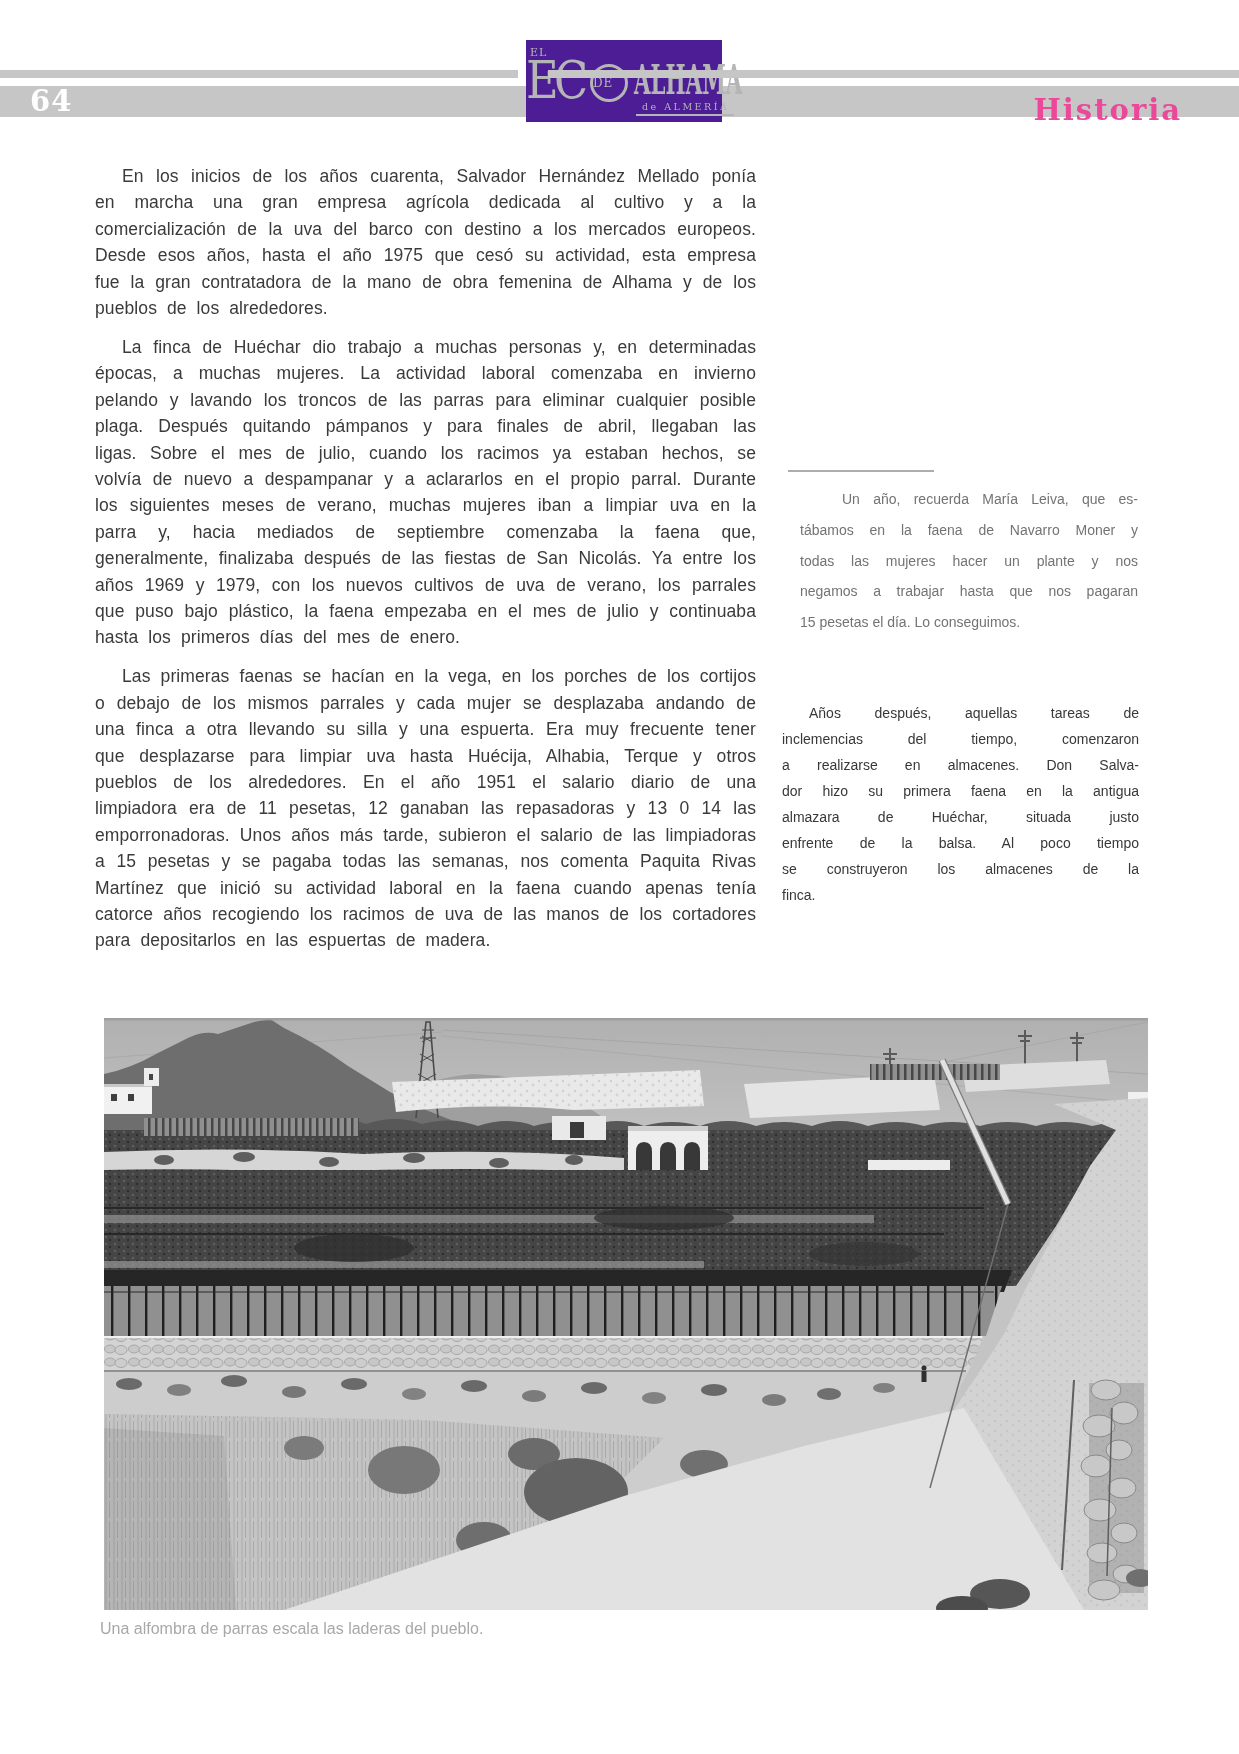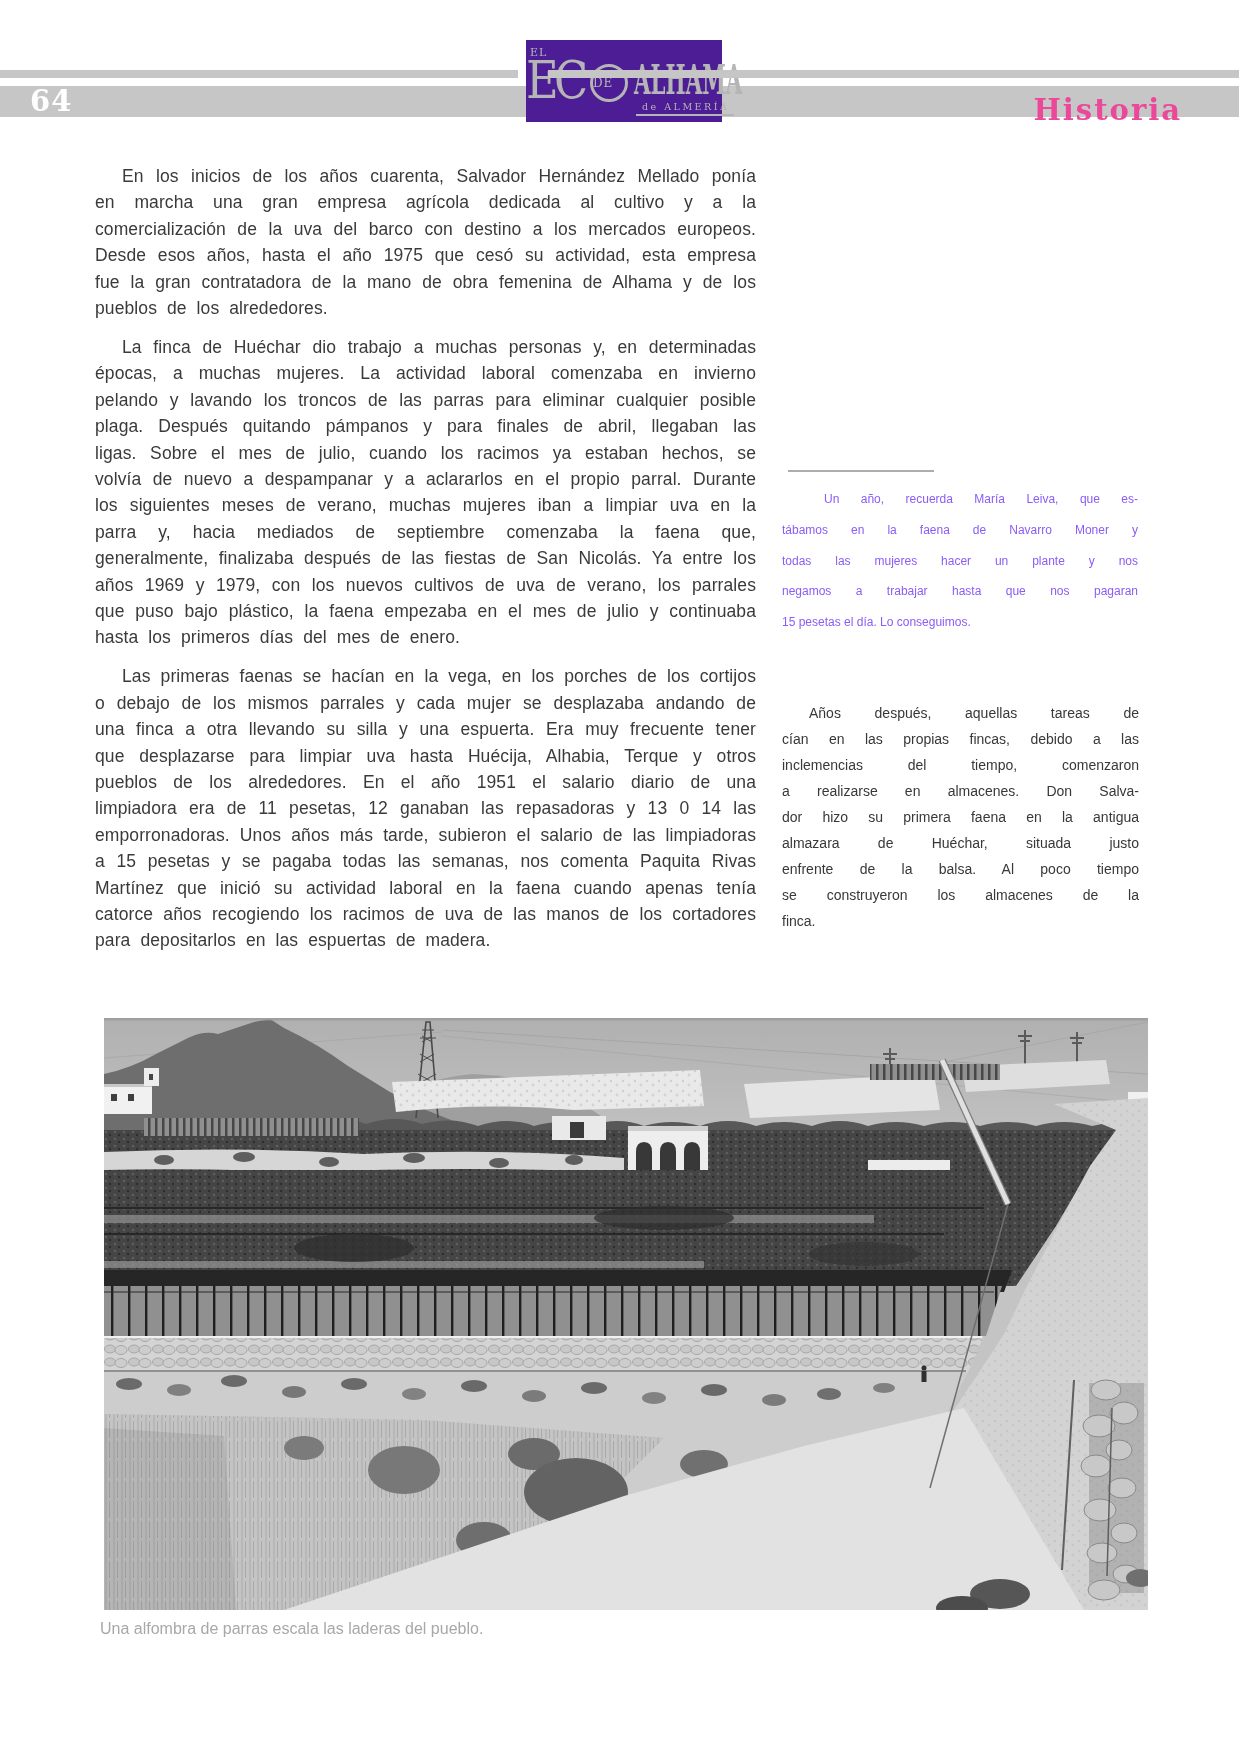--- a/index.html
+++ b/index.html
@@ -35,21 +35,21 @@
   .logo-sub { position:absolute; left:116px; top:61px; font-family:"DejaVu Serif", serif; font-size:9.5px; letter-spacing:2.5px; white-space:nowrap; }
   .logo-rule { position:absolute; left:110px; top:74px; width:98px; height:2px; background:#b5b5b5; }
   
   .col-left { position:absolute; left:95px; top:163px; width:661px; color:#3a3a3a; }
   .col-left p {
     margin:0 0 12.5px 0; font-size:17.5px; line-height:26.4px;
     text-align:justify; text-indent:27px; word-spacing:5px; letter-spacing:.1px;
   }
   .quote-block { position:absolute; left:782px; top:470px; width:356px; }
   .quote-rule { width:146px; height:2px; background:#adadad; margin-left:6px; }
-  .quote-lines { margin-top:12px; font-size:12px; line-height:30.8px; color:#8b5cf6; }
+  .quote-lines { margin-top:12px; font-size:14px; line-height:30.8px; color:#737373;margin-left:18px; }
   .quote-lines div { text-align:justify; text-align-last:justify; }
   .quote-lines div:first-child { text-indent:42px; }
   .quote-lines div:last-child { text-align-last:left; }
   .sidebar-par { position:absolute; left:782px; top:700px; width:357px; font-size:14px; line-height:26px; color:#383838; }
   .sidebar-par div { text-align:justify; text-align-last:justify; }
   .sidebar-par div:first-child { text-indent:27px; }
   .sidebar-par div:last-child { text-align-last:left; }
   
   .photo { position:absolute; left:104px; top:1018px; width:1044px; height:592px; background:#c4c4c4; }
   .photo svg { display:block; width:100%; height:100%; }
@@ -90,21 +90,20 @@
         <div>Un año, recuerda María Leiva, que es-</div>
         <div>tábamos en la faena de Navarro Moner y</div>
         <div>todas las mujeres hacer un plante y nos</div>
         <div>negamos a trabajar hasta que nos pagaran</div>
         <div>15 pesetas el día. Lo conseguimos.</div>
       </div>
   </div>
 
   <div class="sidebar-par">
       <div>Años después, aquellas tareas de</div>
-      <div>cían en las propias fincas, debido a las</div>
       <div>inclemencias del tiempo, comenzaron</div>
       <div>a realizarse en almacenes. Don Salva-</div>
       <div>dor hizo su primera faena en la antigua</div>
       <div>almazara de Huéchar, situada justo</div>
       <div>enfrente de la balsa. Al poco tiempo</div>
       <div>se construyeron los almacenes de la</div>
       <div>finca.</div>
     </div>
 
   <div class="photo">

